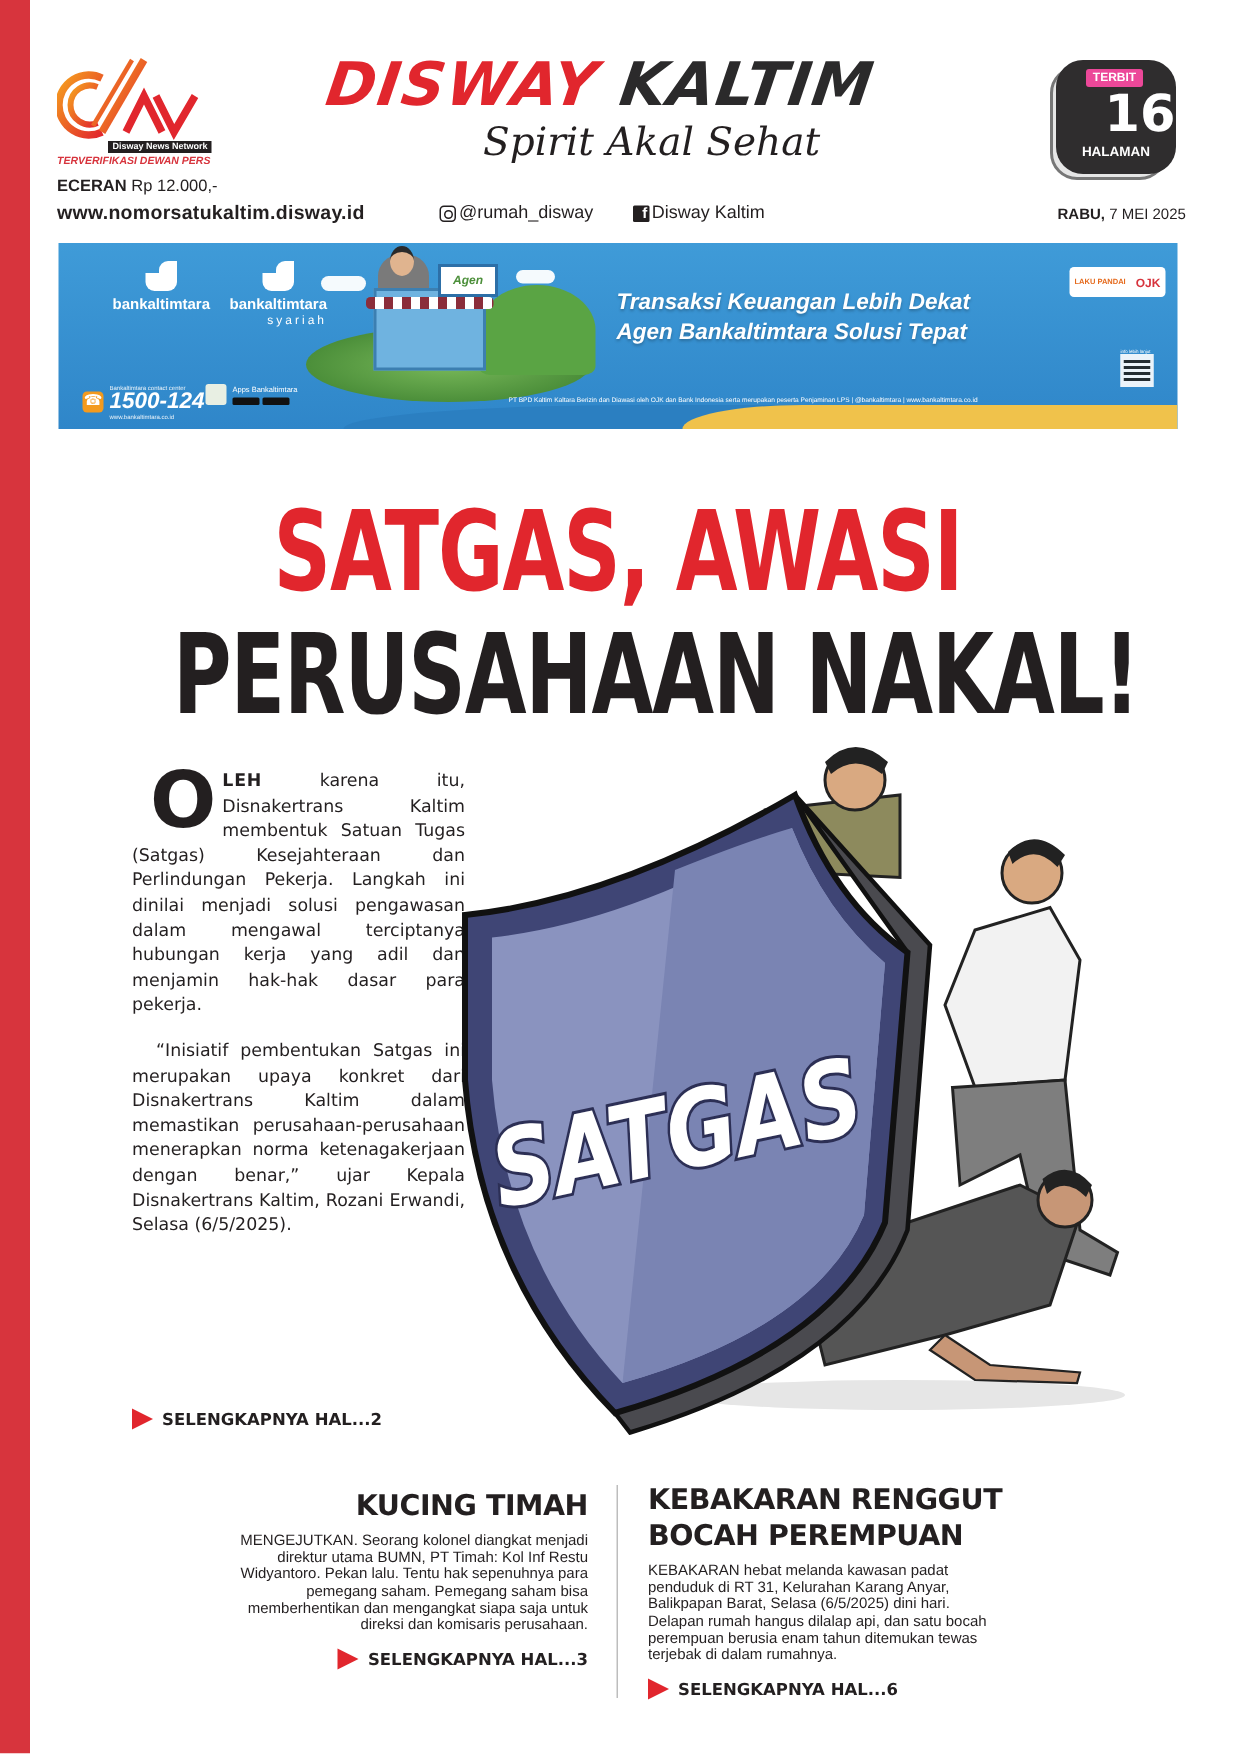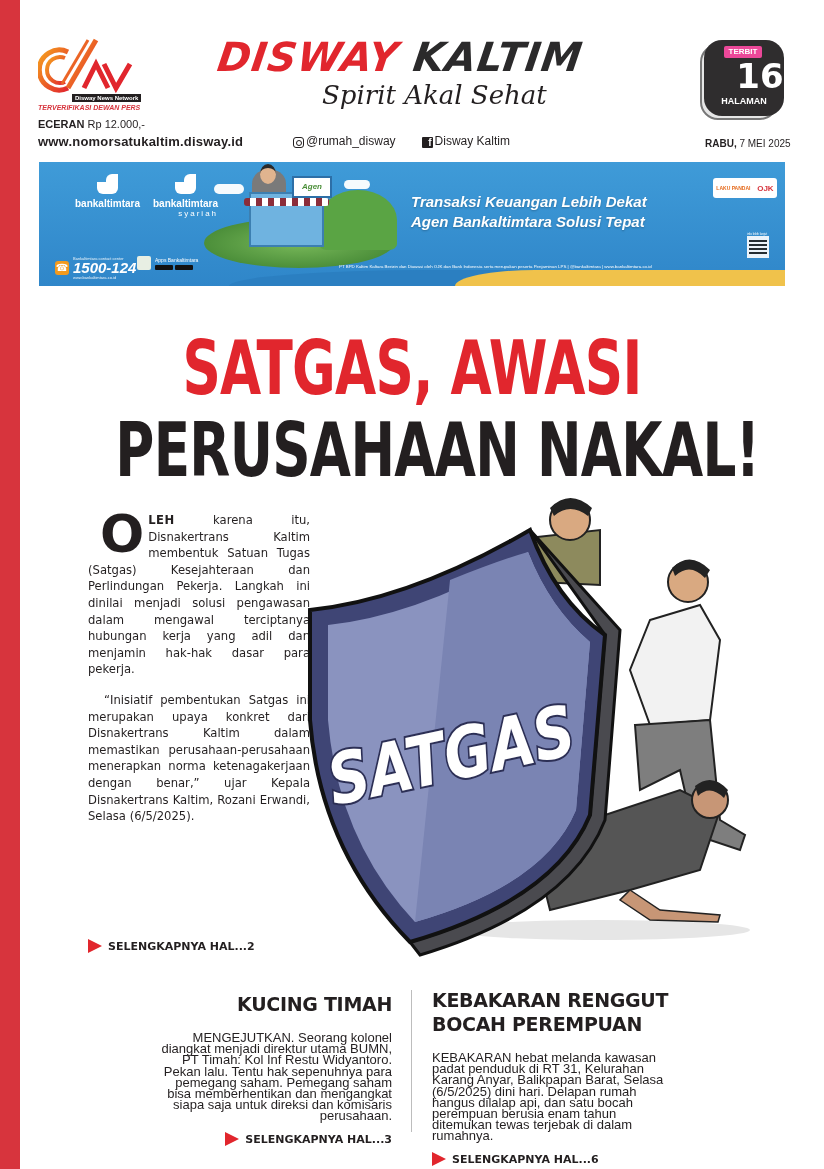--- a/index.html
+++ b/index.html
@@ -96,21 +96,21 @@
   .more-lead { position:absolute; left:88px; top:939px; }
 
   
   .illus { position:absolute; left:300px; top:490px; width:460px; height:475px; }
 
   
   .divider { position:absolute; left:411px; top:990px; width:1px; height:142px; background:#bdbdbd; }
   .story-left { position:absolute; left:150px; top:992px; width:242px; text-align:right; }
   .story-right { position:absolute; left:432px; top:988px; width:240px; }
   .story-title { font-family:"DejaVu Sans", sans-serif; font-weight:bold; color:#231f20; font-size:19px; line-height:24px; letter-spacing:-0.3px; }
-  .story-body { font-size:13px; line-height:11.2px; color:#231f20; margin-top:16px; }
+  .story-body { font-size:10px; line-height:11.2px; color:#231f20; margin-top:6px; }
   .story-left .more { justify-content:flex-end; margin-top:10px; }
   .story-right .more { margin-top:10px; }
 </style>
 </head>
 <body>
 
 <div class="red-bar"></div>
 
 <div class="logo">
   <svg viewBox="0 0 96 58">

